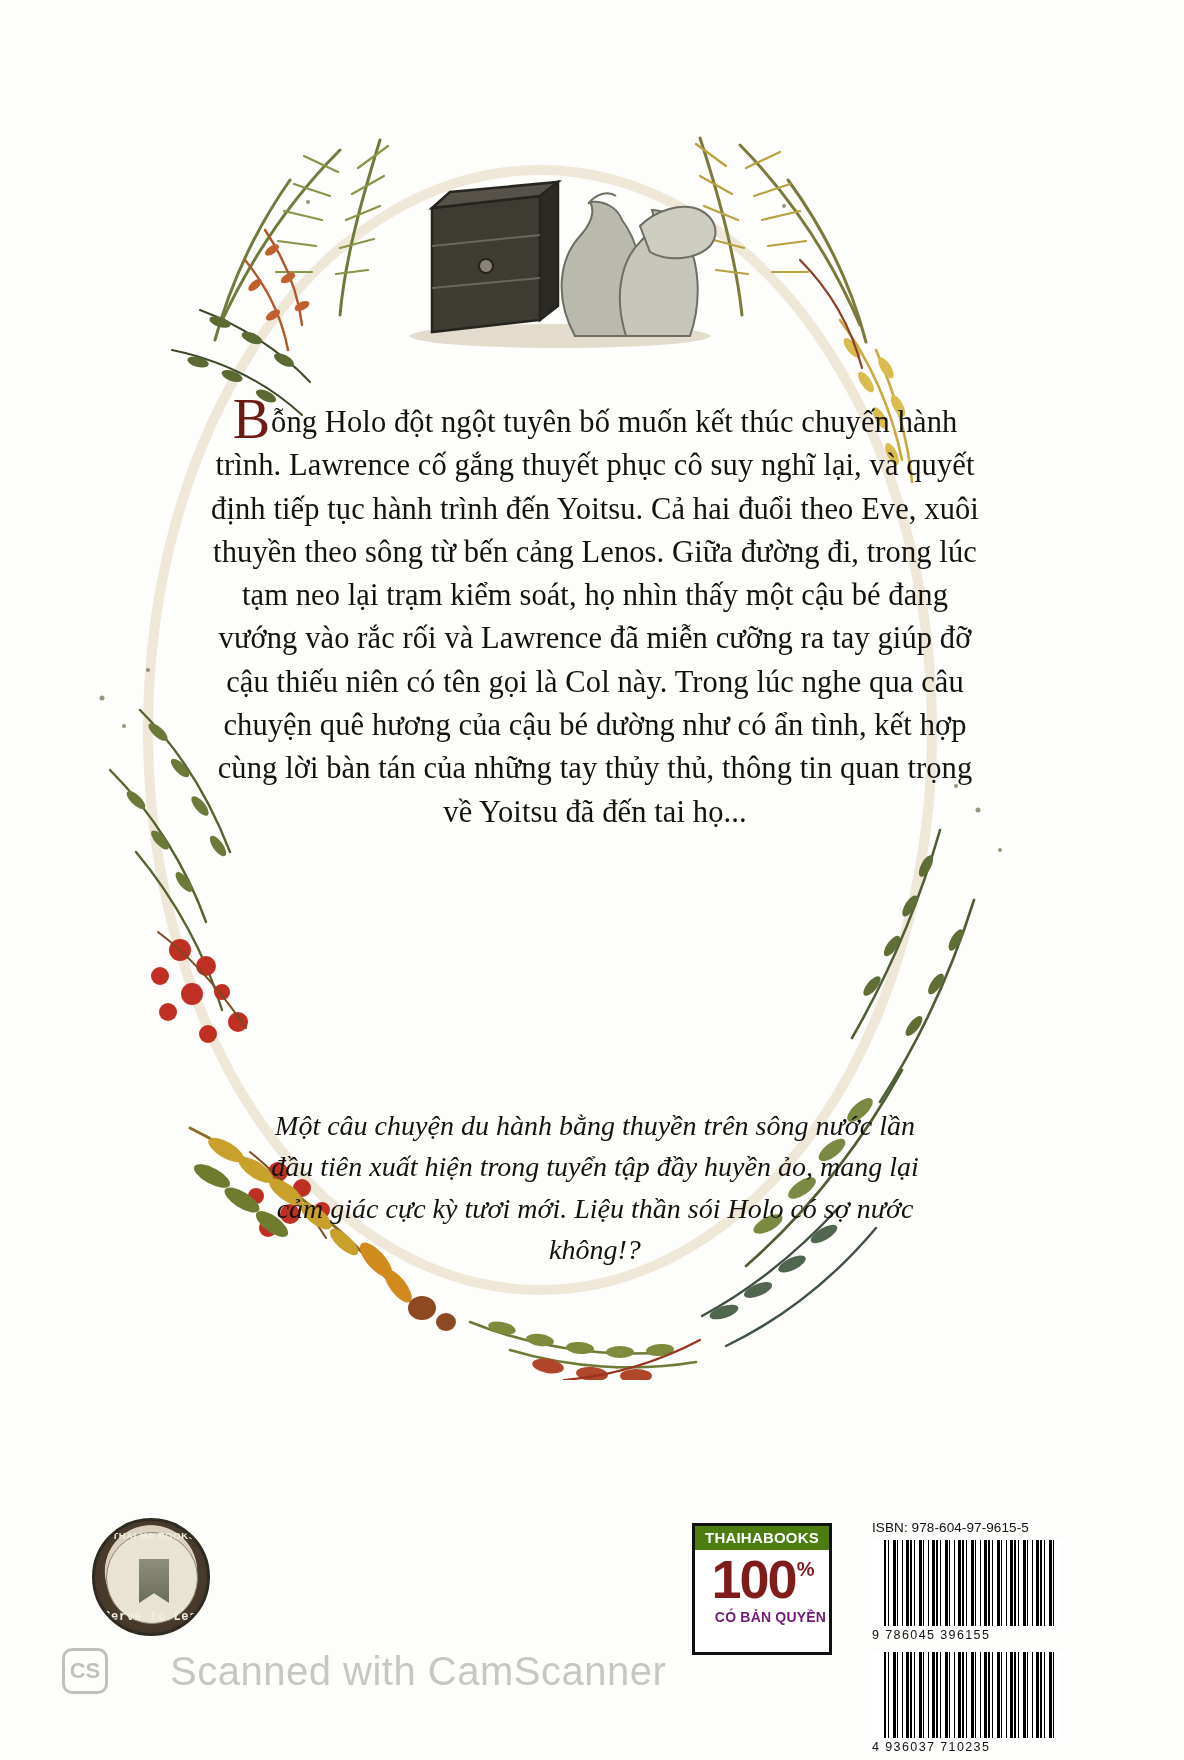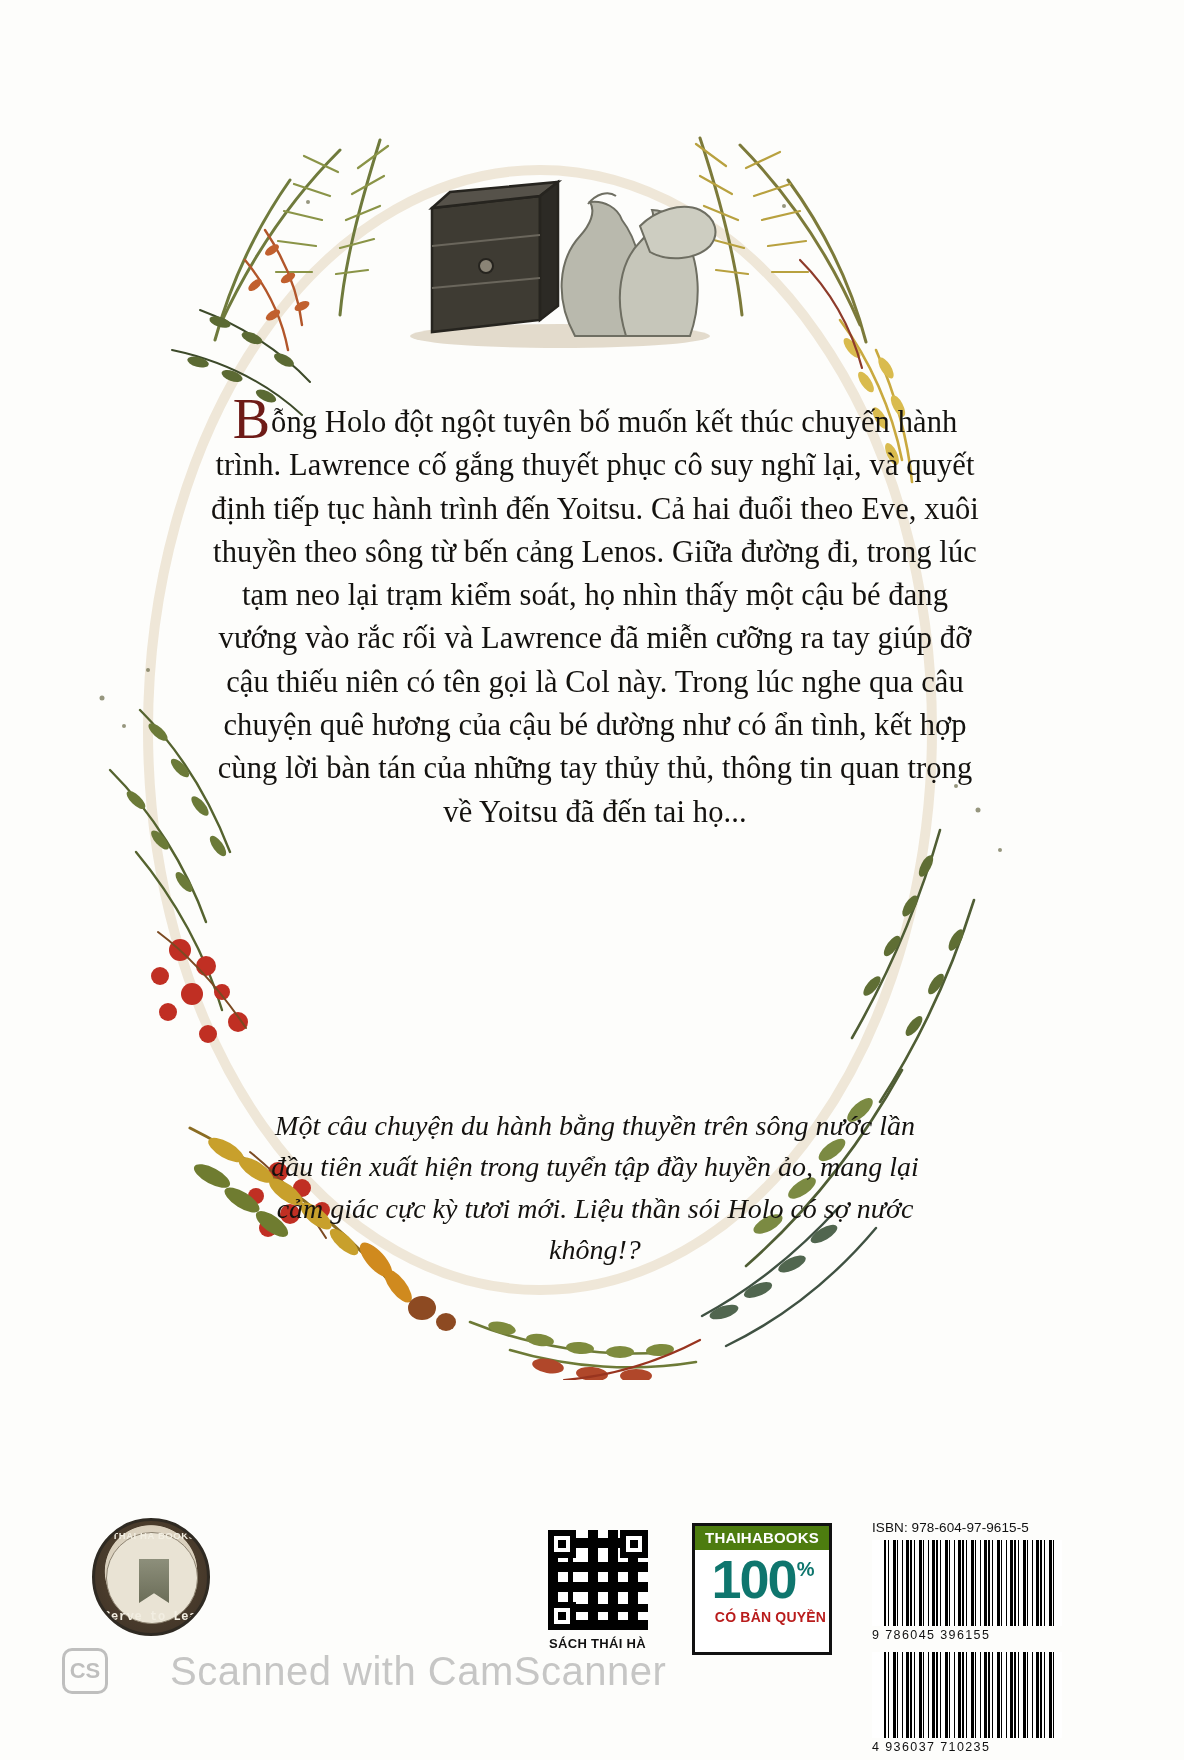--- a/index.html
+++ b/index.html
@@ -191,32 +191,32 @@
     font-weight: bold;
     letter-spacing: .2px;
     padding: 3px 0 4px;
   }
   .badge100 .num {
     font-size: 54px;
     font-weight: bold;
     line-height: 1.02;
     letter-spacing: -2px;
     margin-top: 2px;
-    color: #0f766e;
+    color: #7f1d1d;
   }
   .badge100 .num sup {
     font-size: 20px;
     vertical-align: 22px;
     margin-left: 1px;
   }
   .badge100 .bot {
     font-size: 14px;
     font-weight: bold;
     letter-spacing: .2px;
-    color: #b91c1c;
+    color: #701a75;
     margin-top: 2px;
     padding-left: 17px;
   }
 
   
   .isbn-block {
     position: absolute;
     left: 872px;
     top: 1520px;
     width: 190px;
@@ -505,34 +505,20 @@
 
   <div class="footer"></div>
 
   <div class="pub-logo">
     <div class="inner"></div>
     <div class="bookmark"></div>
     <div class="arc-top">THAI HA BOOKS</div>
     <div class="arc-bot">Serve to Lead</div>
   </div>
 
-  <div class="qr-wrap">
-    <div class="qr">
-      <span class="eye tl">
-          <i></i>
-        </span>
-      <span class="eye tr">
-          <i></i>
-        </span>
-      <span class="eye bl">
-          <i></i>
-        </span>
-    </div>
-    <div class="qr-caption">SÁCH THÁI HÀ</div>
-  </div>
 
   <div class="badge100">
     <div class="top">THAIHABOOKS</div>
     <div class="num"><span>100</span><sup>%</sup></div>
     <div class="bot">CÓ BẢN QUYỀN</div>
   </div>
 
   <div class="isbn-block">
     <div class="isbn-text">ISBN: 978-604-97-9615-5</div>
     <div class="barcode-wrap">

